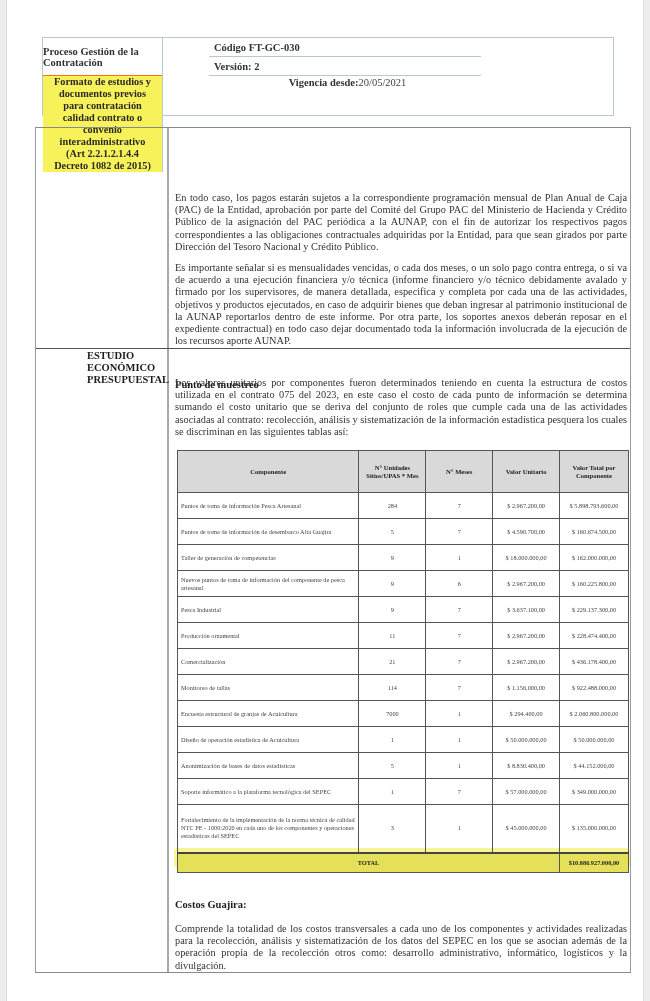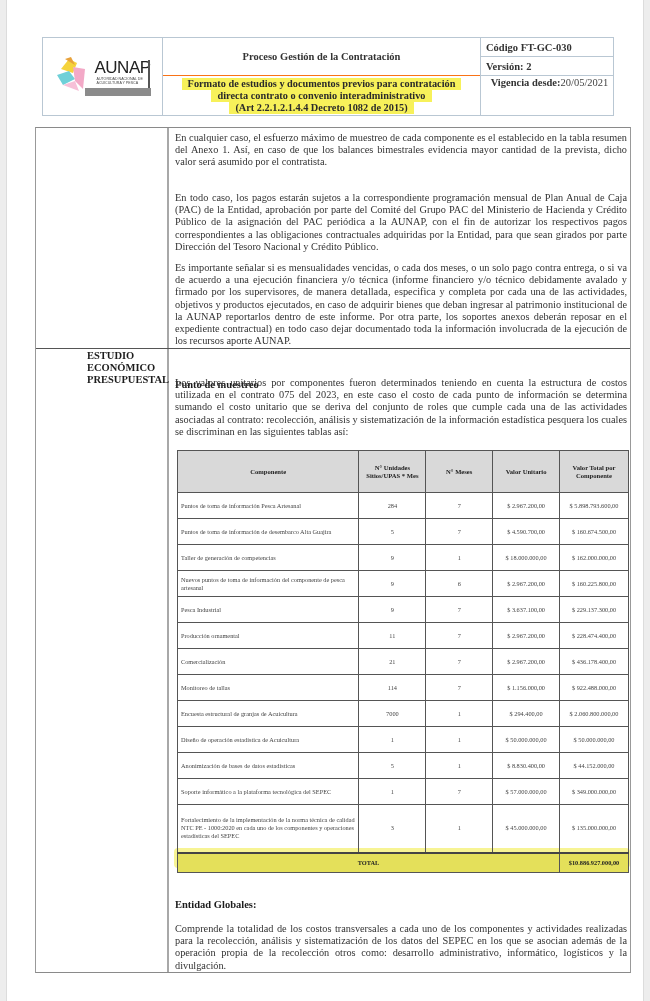--- a/index.html
+++ b/index.html
@@ -28,21 +28,21 @@
   .logo-shape { position: absolute; }
   .logo-text { position: absolute; left: 40px; top: 3px; font-family: "Liberation Sans", sans-serif; font-size: 17px; color: #222; letter-spacing: -0.5px; }
   .logo-sub { position: absolute; left: 42px; top: 22px; font-family: "Liberation Sans", sans-serif; font-size: 3.6px; color: #444; line-height: 4.5px; width: 50px; }
   .logo-bar { position: absolute; left: 30px; top: 33px; width: 66px; height: 8px; background: #8b8b8b; }
   .logo-vbar { position: absolute; left: 93px; top: 5px; width: 2px; height: 30px; background: #555; }
 
   .mid-cell { display: flex; flex-direction: column; }
   .mid-top { height: 38px; display: flex; align-items: center; justify-content: center; font-size: 10.5px; font-weight: bold; color: #333; border-bottom: 1px solid #f97316; }
   .mid-bottom { flex: 1; display: flex; flex-direction: column; align-items: center; justify-content: center; font-size: 10.3px; font-weight: bold; color: #2a2a2a; line-height: 12px; text-align: center; }
   .hl { background: #f7f15a; padding: 0 6px; }
-  .right-cell { display: flex; flex-direction: column; }
+  .right-cell { display: flex; flex-direction: column; margin-left: 46px; }
   .rc-row { padding-left: 5px; font-size: 10.5px; font-weight: bold; color: #333; display: flex; align-items: center; border-bottom: 1px solid #b9c7d3; }
   .rc-row.r1 { height: 19px; }
   .rc-row.r2 { height: 19px; }
   .rc-row.r3 { flex: 1; border-bottom: none; flex-direction: row; align-items: flex-start; justify-content: center; line-height: 13px; }
   .rc-date { font-weight: normal; color: #444; }
 
   
   .body-tbl {
     position: absolute; left: 28px; top: 127px; width: 596px; height: 846px;
     border-top: 1px solid #8a8a8a; border-bottom: 1px solid #8a8a8a;
@@ -79,58 +79,42 @@
 
   .sec2-title { position: absolute; left: 139px; top: 771px; font-size: 10.5px; font-weight: bold; color: #1d1d1d; }
   .p5 { top: 795px; }
 </style>
 </head>
 <body>
 
 <div class="page">
 
   <div class="hdr">
-    <div class="logo-cell">
-      <div class="logo">
-        <svg class="logo-shape" width="36" height="40" viewBox="0 0 36 40" style="left:0;top:0;">
-          <path d="M6 14 L14 4 L22 8 L18 18 Z" fill="#f5d33b"></path>
-          <path d="M10 4 L16 2 L20 10 Z" fill="#e8a23b"></path>
-          <path d="M2 20 L14 16 L20 24 L8 30 Z" fill="#6fd0d8"></path>
-          <path d="M18 12 L30 14 L28 34 L20 26 Z" fill="#f3a9c7"></path>
-          <path d="M8 30 L20 26 L24 36 Z" fill="#f7c0d8"></path>
-        </svg>
-        <span class="logo-text">AUNAP</span>
-        <span class="logo-vbar"></span>
-        <span class="logo-sub">AUTORIDAD NACIONAL DE ACUICULTURA Y PESCA</span>
-        <span class="logo-bar"></span>
-      </div>
-    </div>
     <div class="mid-cell">
       <div class="mid-top">Proceso Gestión de la Contratación</div>
       <div class="mid-bottom">
         <span class="hl">Formato de estudios y documentos previos para contratación</span>
-        <span class="hl">directa contrato o convenio interadministrativo</span>
+        <span class="hl">calidad contrato o convenio interadministrativo</span>
         <span class="hl">(Art 2.2.1.2.1.4.4 Decreto 1082 de 2015)</span>
       </div>
     </div>
     <div class="right-cell">
       <div class="rc-row r1">Código FT-GC-030</div>
       <div class="rc-row r2">Versión: 2</div>
       <div class="rc-row r3">
         <span>Vigencia desde:</span>
         <span class="rc-date">20/05/2021</span>
       </div>
     </div>
   </div>
 
   <div class="body-tbl">
     <div class="col-div"></div>
     <div class="row-div"></div>
 
-    <p class="content p1">En cualquier caso, el esfuerzo máximo de muestreo de cada componente es el establecido en la tabla resumen del Anexo 1. Así, en caso de que los balances bimestrales evidencia mayor cantidad de la prevista, dicho valor será asumido por el contratista.</p>
     <p class="content p2">En todo caso, los pagos estarán sujetos a la correspondiente programación mensual de Plan Anual de Caja (PAC) de la Entidad, aprobación por parte del Comité del Grupo PAC del Ministerio de Hacienda y Crédito Público de la asignación del PAC periódica a la AUNAP, con el fin de autorizar los respectivos pagos correspondientes a las obligaciones contractuales adquiridas por la Entidad, para que sean girados por parte Dirección del Tesoro Nacional y Crédito Público.</p>
     <p class="content p3">Es importante señalar si es mensualidades vencidas, o cada dos meses, o un solo pago contra entrega, o si va de acuerdo a una ejecución financiera y/o técnica (informe financiero y/o técnico debidamente avalado y firmado por los supervisores, de manera detallada, especifica y completa por cada una de las actividades, objetivos y productos ejecutados, en caso de adquirir bienes que deban ingresar al patrimonio institucional de la AUNAP reportarlos dentro de este informe. Por otra parte, los soportes anexos deberán reposar en el expediente contractual) en todo caso dejar documentado toda la información involucrada de la ejecución de los recursos aporte AUNAP.</p>
 
     <div class="left-label">
       <div>ESTUDIO</div>
       <div>ECONÓMICO</div>
       <div>PRESUPUESTAL</div>
     </div>
 
     <div class="sec-title">Punto de muestreo</div>
@@ -247,16 +231,16 @@
           <td class="c">$ 45.000.000,00</td>
           <td class="c">$ 135.000.000,00</td>
         </tr>
         <tr class="total">
           <td colspan="4">TOTAL</td>
           <td>$10.886.927.000,00</td>
         </tr>
       </tbody>
     </table>
 
-    <div class="sec2-title">Entidad Globales:</div>
+    <div class="sec2-title">Costos Guajira:</div>
     <p class="content p5">Comprende la totalidad de los costos transversales a cada uno de los componentes y actividades realizadas para la recolección, análisis y sistematización de los datos del SEPEC en los que se asocian además de la operación propia de la recolección otros como: desarrollo administrativo, informático, logísticos y la divulgación.</p>
   </div>
 </div>
 
 </body></html>

